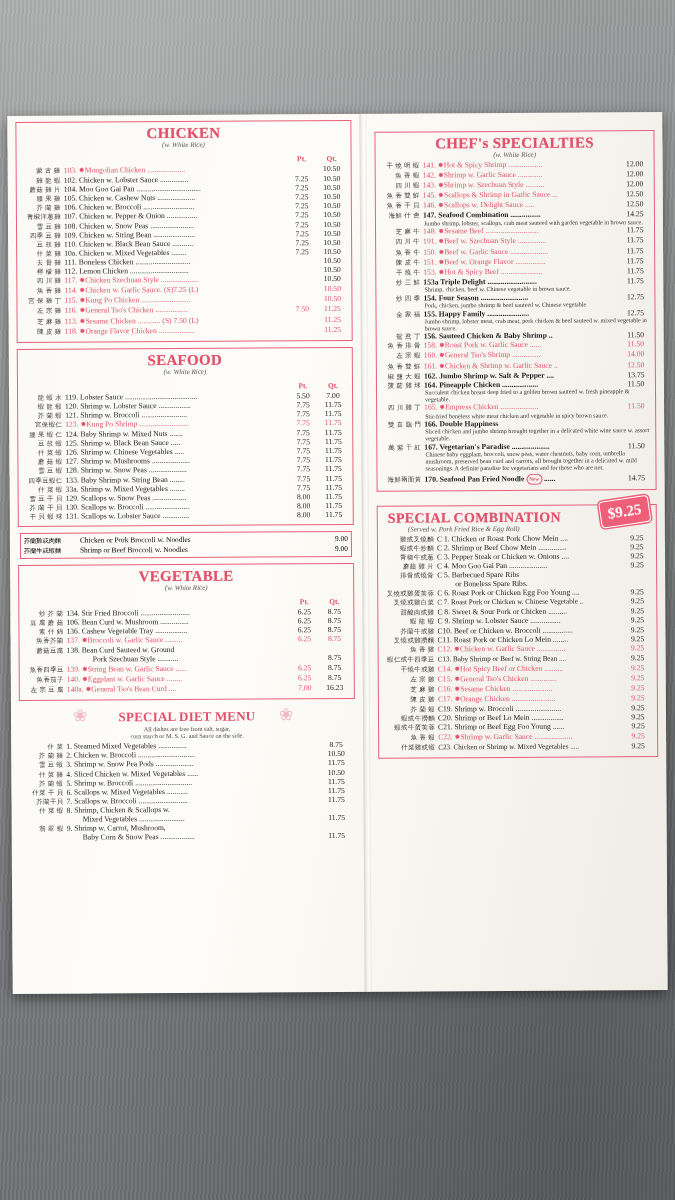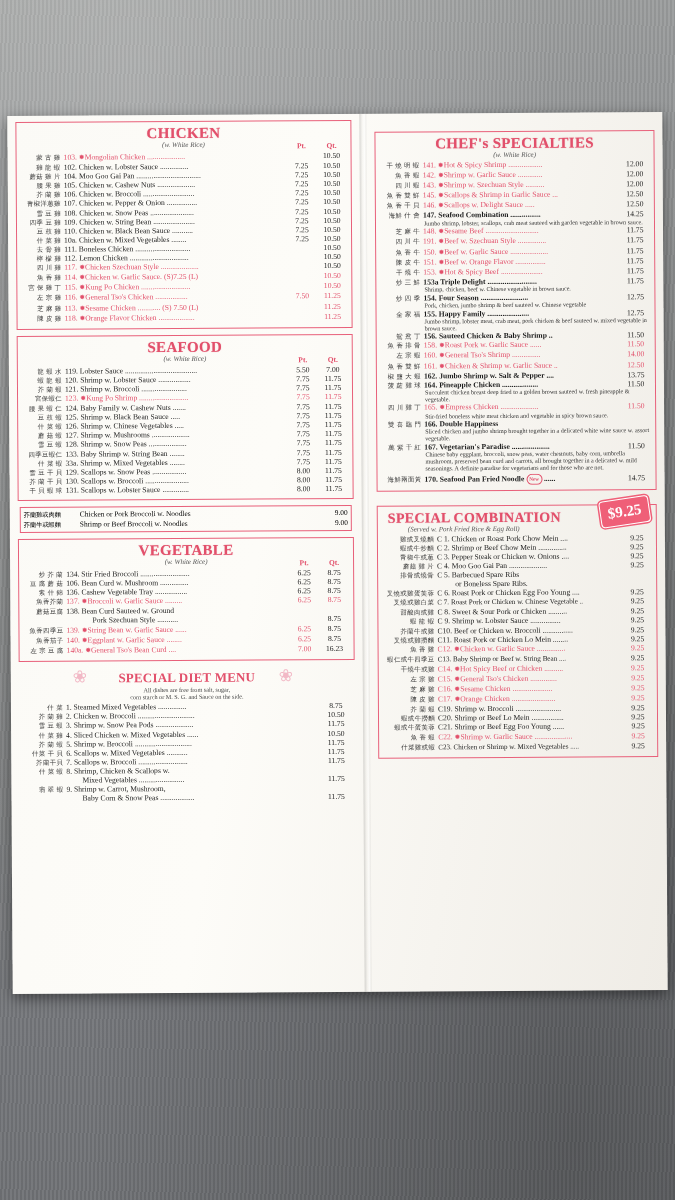--- a/index.html
+++ b/index.html
@@ -54,21 +54,21 @@
     margin:1px 0 0 0;
     text-shadow:0 0 1px rgba(226,80,107,.5);
   }
   .sect-sub{
     text-align:center;color:#555;font-size:7px;margin:0 0 1px 0;font-style:italic;
   }
   .colhead{
     display:flex;justify-content:flex-end;color:#e2506b;font-size:7.5px;font-weight:bold;
     margin:-8px 0 1px 0;
   }
-  .colhead span{width:30px;text-align:center;}
+  .colhead span{width:30px;text-align:center;margin-top:13px;}
   .rows{font-size:7.6px;line-height:9.1px;color:#1b1b1b;}
   .row{display:flex;align-items:baseline;white-space:nowrap;}
   .cn{width:40px;font-size:6.4px;color:#3a3a3a;text-align:right;padding-right:3px;letter-spacing:.4px;flex:0 0 40px;}
   .nm{flex:1 1 auto;overflow:hidden;}
   .p1,.p2{flex:0 0 30px;text-align:center;}
   .red{color:#e2506b;}
   .star{color:#e2506b;font-size:7px;}
   .desc{font-size:6.1px;line-height:6.8px;color:#333;padding-left:44px;font-style:normal;}
   .noodlebox{border:1px solid #e8607a;margin:4px 10px 0 10px;padding:2px 3px;font-size:7.4px;line-height:10px;}
   .noodlebox .row{display:flex;}
@@ -249,21 +249,21 @@
             <span class="p2">11.75</span>
           </div>
         <div class="row">
             <span class="cn">宮保蝦仁</span>
             <span class="nm red"><span>123.</span> <span class="star">✹</span><span>Kung Po Shrimp</span> ..........................</span>
             <span class="p1 red">7.75</span>
             <span class="p2 red">11.75</span>
           </div>
         <div class="row">
             <span class="cn">腰 果 蝦 仁</span>
-            <span class="nm"><span>124.</span> <span>Baby Family w. Cashew Nuts</span> .......</span>
+            <span class="nm"><span>124.</span> <span>Baby Shrimp w. Mixed Nuts</span> .......</span>
             <span class="p1">7.75</span>
             <span class="p2">11.75</span>
           </div>
         <div class="row">
             <span class="cn">豆 鼓 蝦</span>
             <span class="nm"><span>125.</span> <span>Shrimp w. Black Bean Sauce</span> .....</span>
             <span class="p1">7.75</span>
             <span class="p2">11.75</span>
           </div>
         <div class="row">

